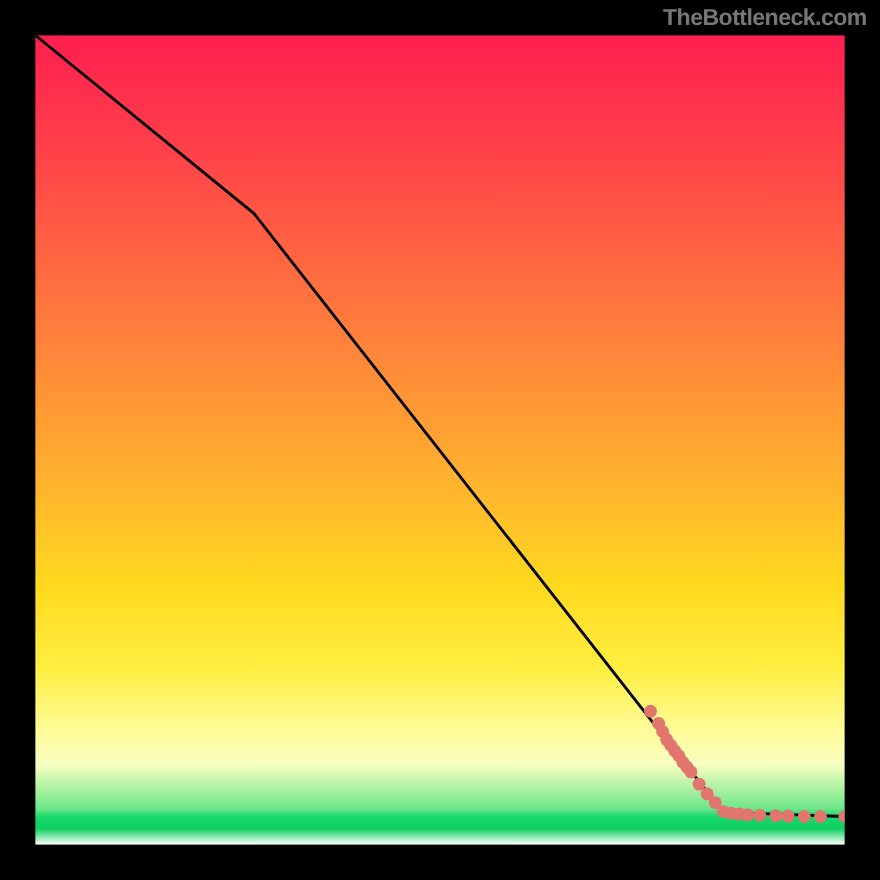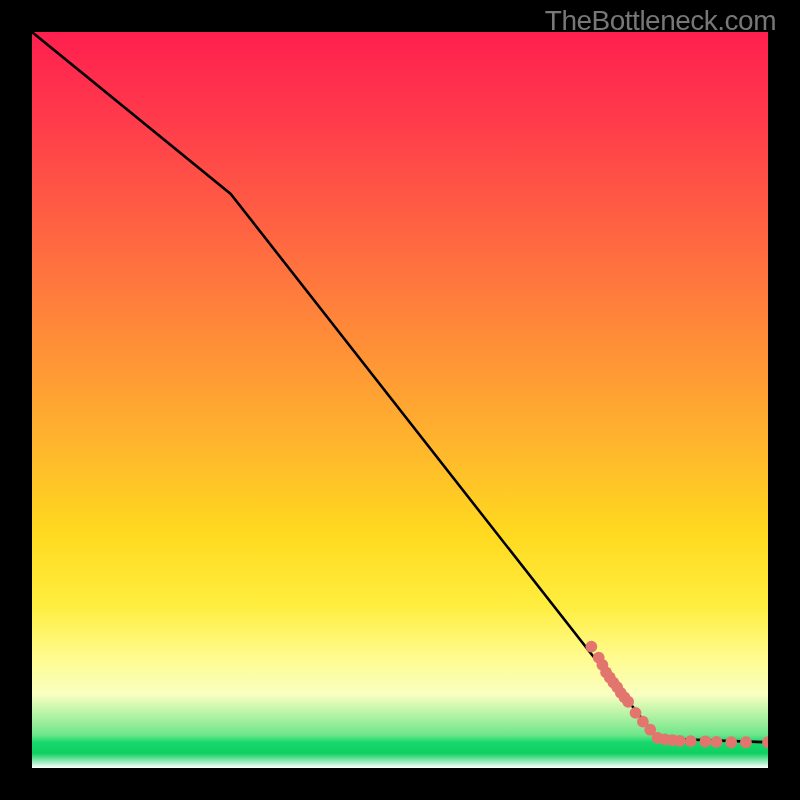--- a/index.html
+++ b/index.html
@@ -12,24 +12,24 @@
     overflow: hidden;
   }
   .container {
     position: relative;
     width: 800px;
     height: 800px;
   }
   .attribution {
     position: absolute;
     top: 5px;
-    right: 24px;
+    right: 12px;
     color: #777;
-    font-size: 28px;
-    font-weight: normal;
+    font-size: 21px;
+    font-weight: bold;
     z-index: 5;
     letter-spacing: -0.5px;
   }
   .plot-area {
     position: absolute;
     left: 32px;
     top: 32px;
     width: 736px;
     height: 736px;
     overflow: hidden;

